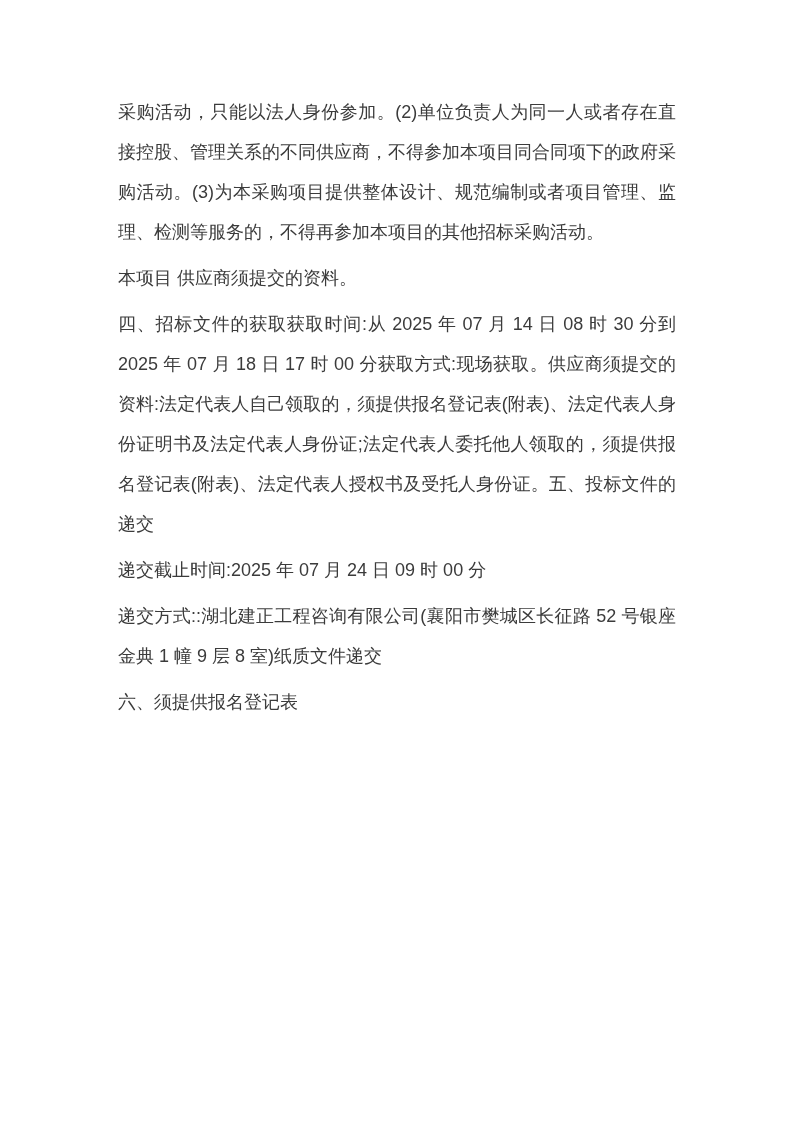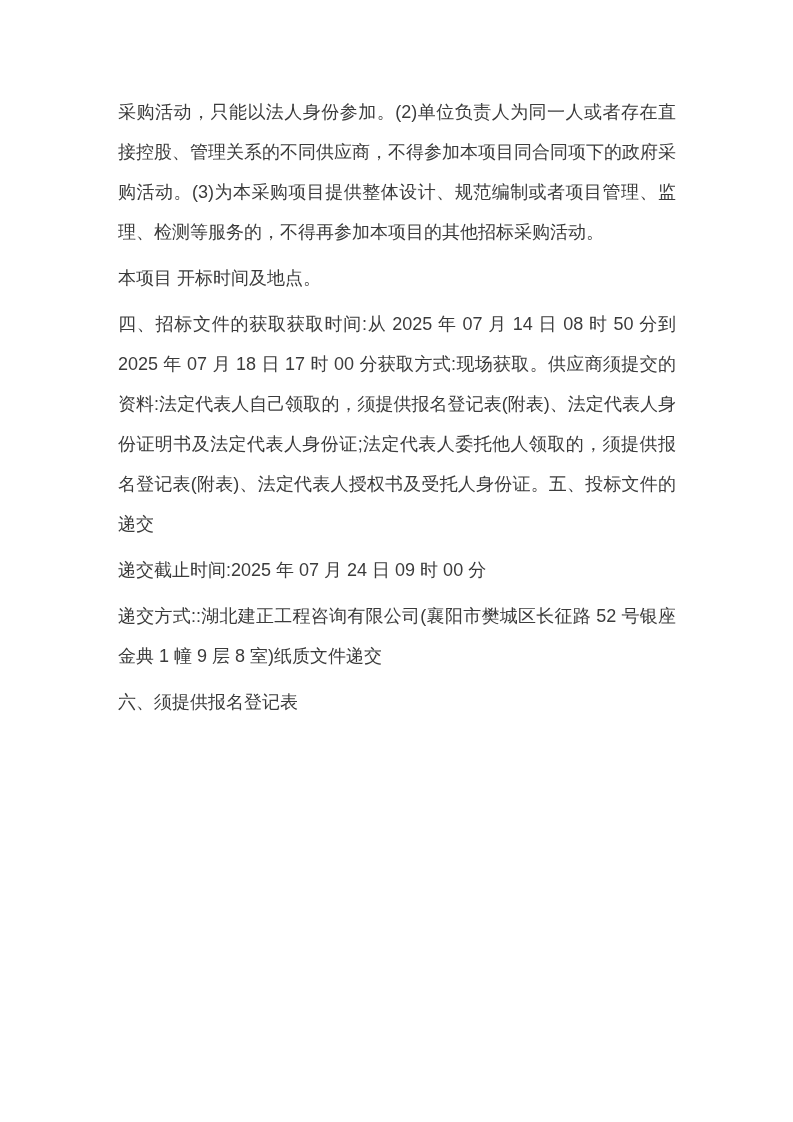--- a/index.html
+++ b/index.html
@@ -30,19 +30,19 @@
     margin: 0 0 6px 0;
     text-align-last: left;
   }
 </style>
 </head>
 <body>
 
 <div class="page">
   <div class="content">
     <p>采购活动，只能以法人身份参加。(2)单位负责人为同一人或者存在直接控股、管理关系的不同供应商，不得参加本项目同合同项下的政府采购活动。(3)为本采购项目提供整体设计、规范编制或者项目管理、监理、检测等服务的，不得再参加本项目的其他招标采购活动。</p>
-    <p>本项目 开标时间及地点。</p>
-    <p>四、招标文件的获取获取时间:从 2025 年 07 月 14 日 08 时 50 分到 2025 年 07 月 18 日 17 时 00 分获取方式:现场获取。供应商须提交的资料:法定代表人自己领取的，须提供报名登记表(附表)、法定代表人身份证明书及法定代表人身份证;法定代表人委托他人领取的，须提供报名登记表(附表)、法定代表人授权书及受托人身份证。五、投标文件的递交</p>
+    <p>本项目 供应商须提交的资料。</p>
+    <p>四、招标文件的获取获取时间:从 2025 年 07 月 14 日 08 时 30 分到 2025 年 07 月 18 日 17 时 00 分获取方式:现场获取。供应商须提交的资料:法定代表人自己领取的，须提供报名登记表(附表)、法定代表人身份证明书及法定代表人身份证;法定代表人委托他人领取的，须提供报名登记表(附表)、法定代表人授权书及受托人身份证。五、投标文件的递交</p>
     <p>递交截止时间:2025 年 07 月 24 日 09 时 00 分</p>
     <p>递交方式::湖北建正工程咨询有限公司(襄阳市樊城区长征路 52 号银座金典 1 幢 9 层 8 室)纸质文件递交</p>
     <p>六、须提供报名登记表</p>
   </div>
 </div>
 
 </body></html>

